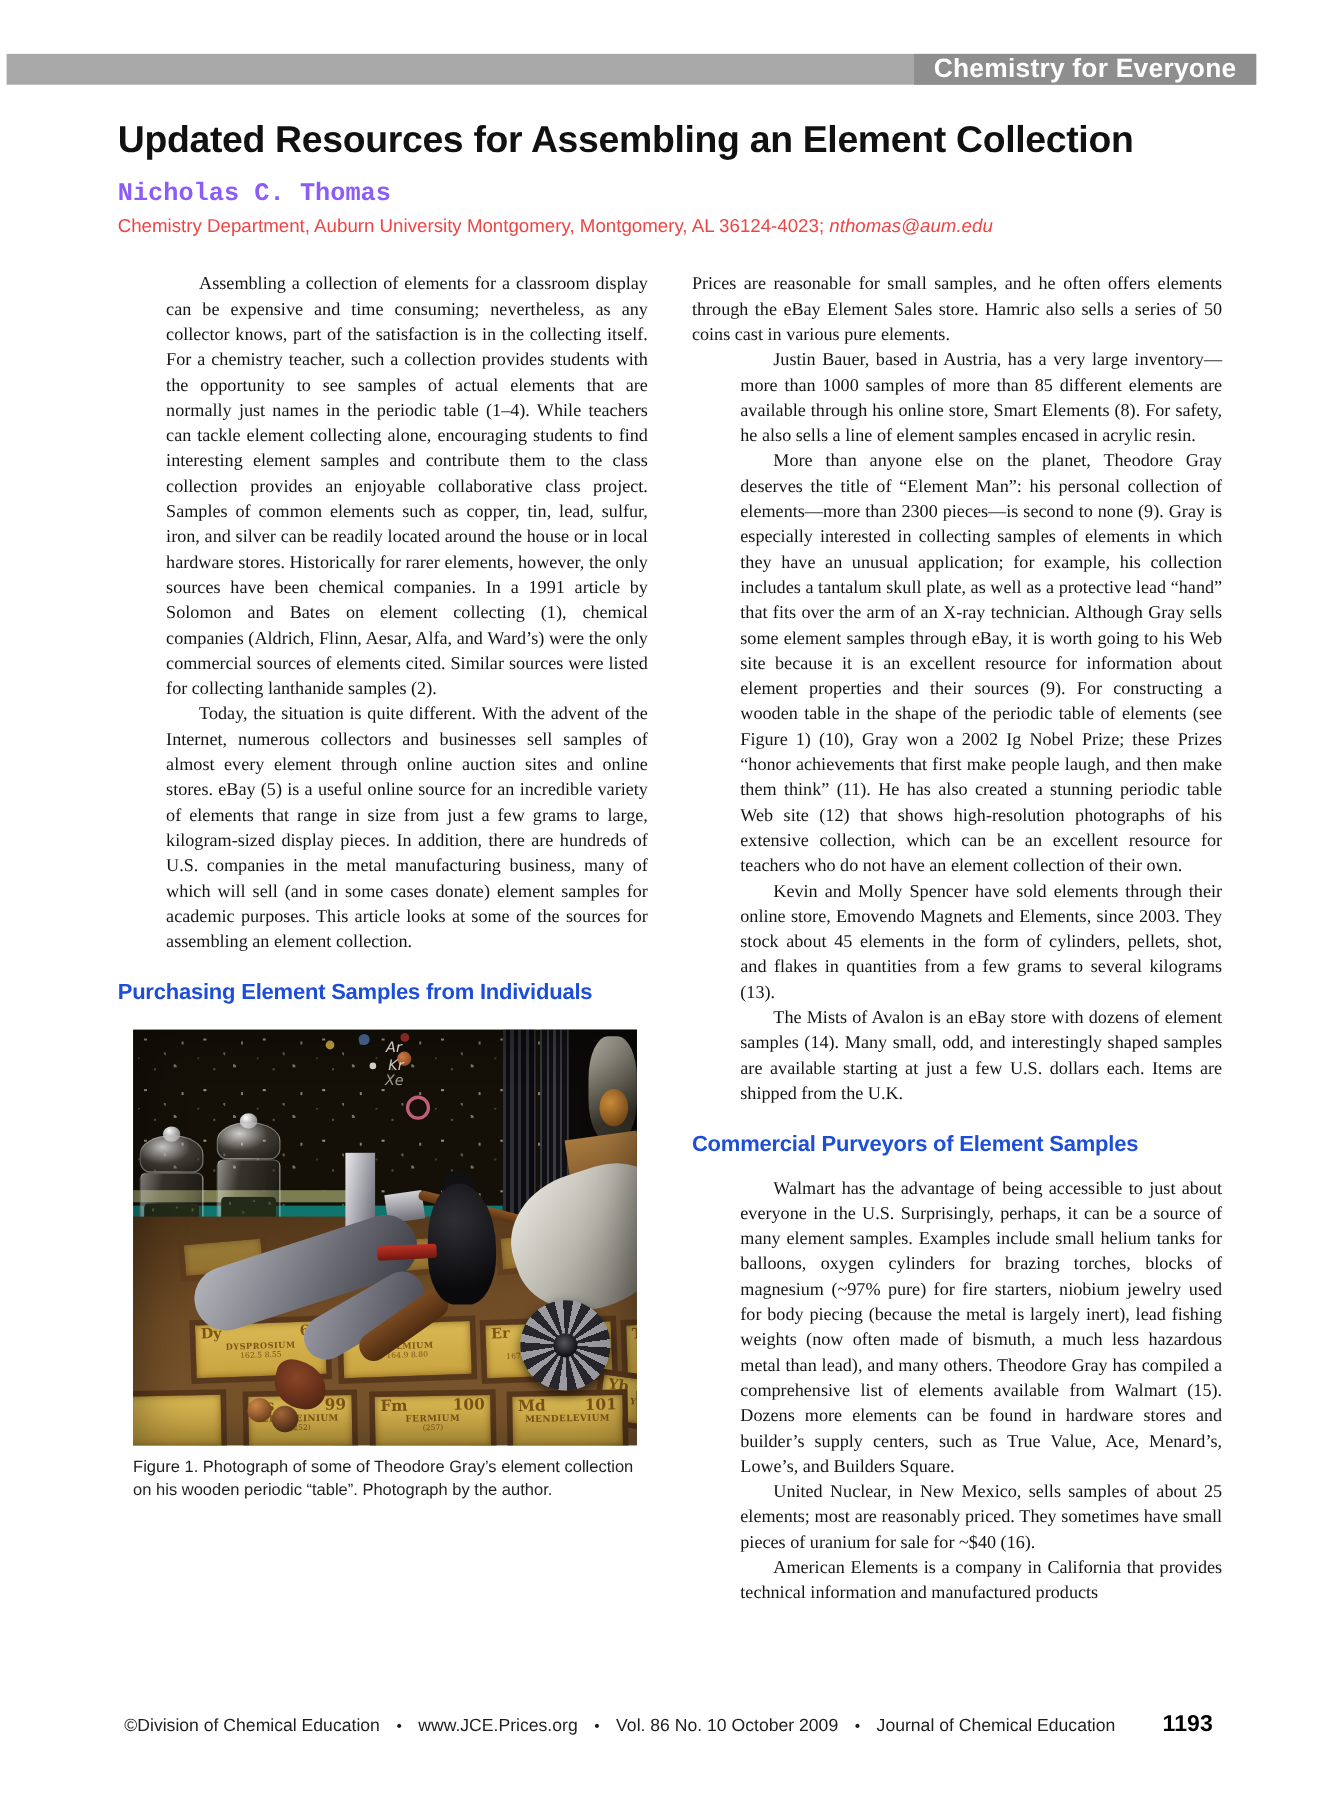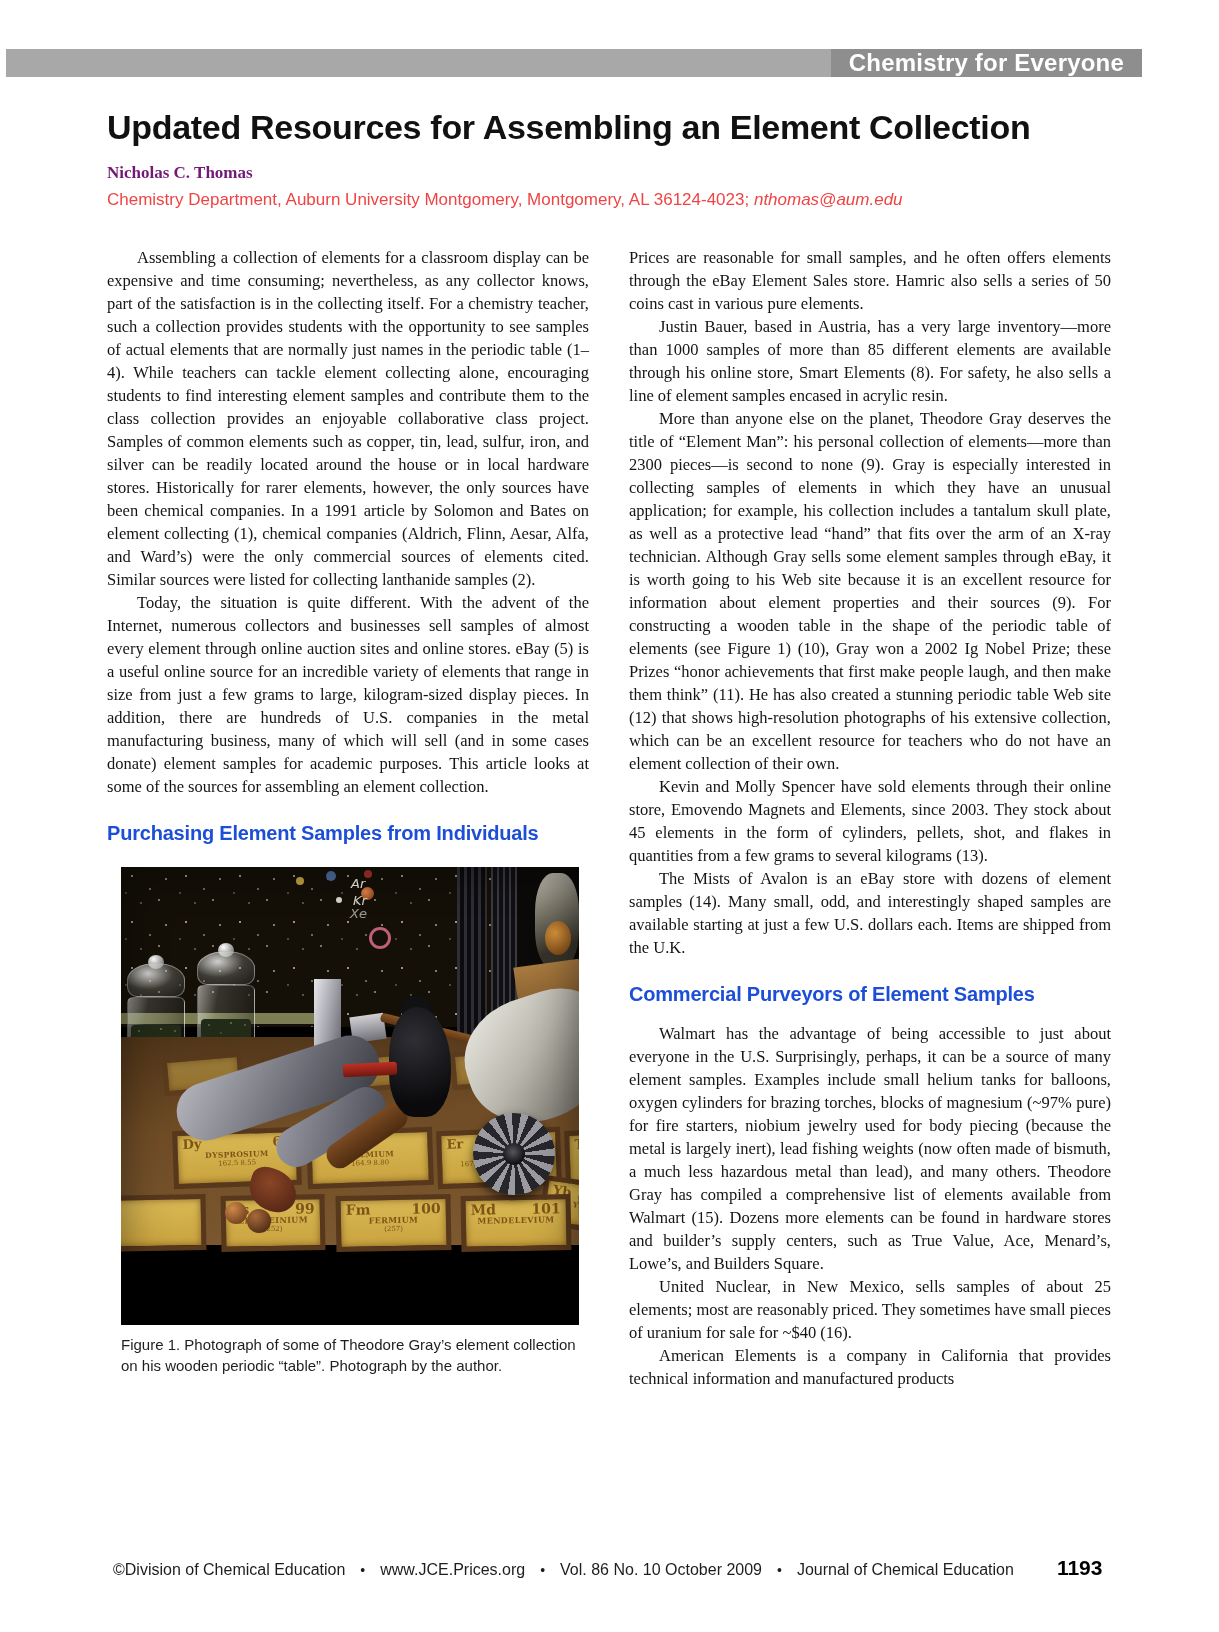--- a/index.html
+++ b/index.html
@@ -10,38 +10,38 @@
   .banner{position:absolute;left:6px;top:49px;width:1136px;height:28px;background:#a8a8a8;}
   .banner-box{position:absolute;right:0;top:0;height:28px;background:#8e8e8e;
               display:flex;align-items:center;padding:0 18px;}
   .banner-box span{color:#ffffff;font-family:"Liberation Sans",sans-serif;
                    font-weight:bold;font-size:24px;letter-spacing:.2px;}
 
   
   .titleblock{position:absolute;left:107px;top:108px;width:1010px;}
   h1{margin:0;font-family:"Liberation Sans",sans-serif;font-weight:bold;
      font-size:34px;letter-spacing:-.3px;color:#111;}
-  .author{margin-top:16px;font-family:Liberation Serif, serif;
-          font-weight:bold;font-size:17px;color:#701a75;}
+  .author{margin-top:16px;font-family:Liberation Mono, monospace;
+          font-weight:bold;font-size:23px;color:#8b5cf6;}
   .affil{margin-top:7px;font-family:"Liberation Sans",sans-serif;font-size:17px;color:#ef4444;}
   .affil .email{font-style:italic;}
 
   
   .columns{position:absolute;left:107px;top:246px;width:1004px;display:flex;gap:40px;}
   .col{flex:1 1 0;font-size:16.5px;line-height:23px;text-align:justify;hyphens:auto;}
   .col p{margin:0;}
-  .col p.ind{text-indent:30px;}
+  .col p.ind{text-indent:30px;margin-left:44px;}
   h2{margin:24px 0 16px 0;font-family:"Liberation Sans",sans-serif;
      font-weight:bold;font-size:20px;color:#1d4ed8;letter-spacing:-.2px;}
 
   
   figure{margin:22px 0 0 14px;width:458px;}
   figcaption{margin-top:10px;font-family:"Liberation Sans",sans-serif;
              font-size:15px;line-height:20.5px;color:#1f1f1f;text-align:left;}
-  .photo{position:relative;width:458px;height:458px;background:#000000;overflow:hidden;}
+  .photo{position:relative;width:458px;height:378px;background:#0f766e;overflow:hidden;}
   .photo::after{content:"";position:absolute;inset:0;box-shadow:inset 0 0 46px rgba(0,0,0,.45);pointer-events:none;}
 
   
   .board{position:absolute;left:0;top:0;width:458px;height:160px;background-color:#141008;
     background-image:
       radial-gradient(circle 2.2px at 11px 9px,#9a927e 60%,transparent 61%),
       radial-gradient(circle 1.8px at 29px 22px,#6e675a 60%,transparent 61%),
       radial-gradient(circle 2px at 45px 12px,#857d68 60%,transparent 61%),
       radial-gradient(circle 1.6px at 20px 36px,#58523f 60%,transparent 61%),
       radial-gradient(circle 2.4px at 38px 33px,#7d7565 60%,transparent 61%),

